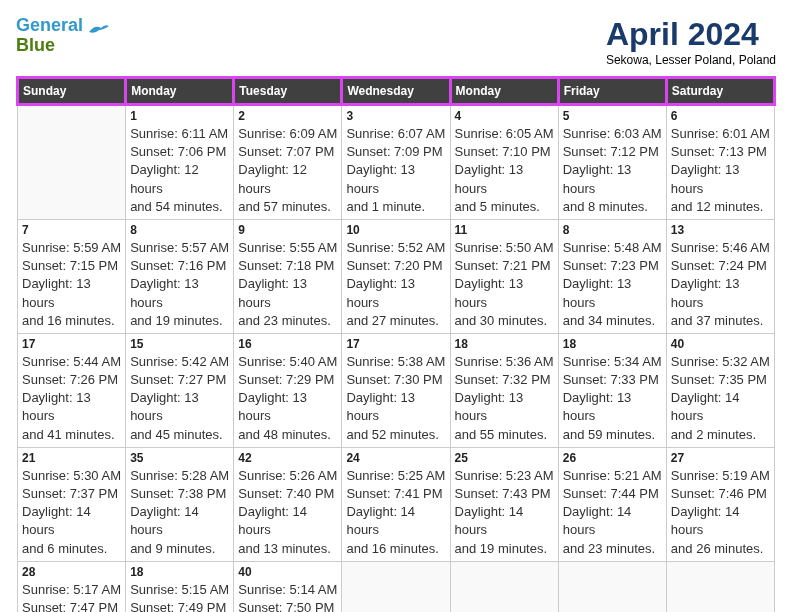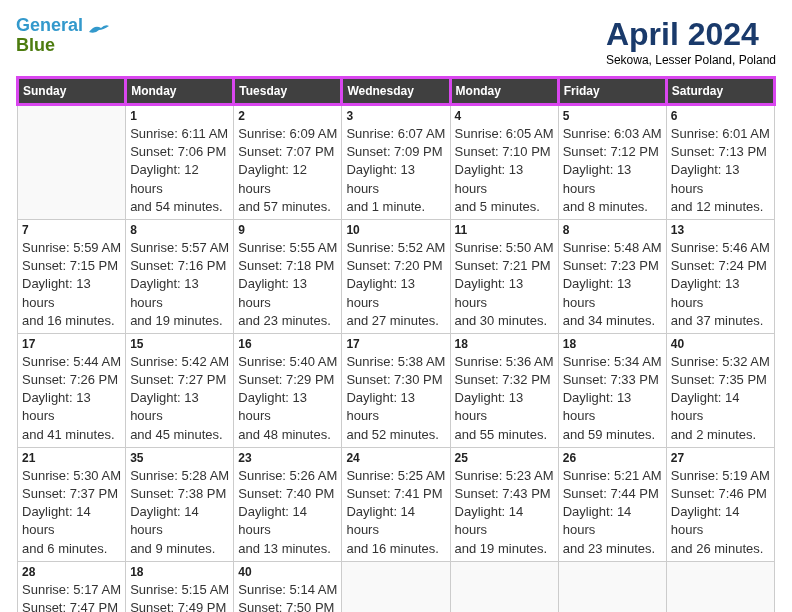--- a/index.html
+++ b/index.html
@@ -202,21 +202,21 @@
       <tr>
         <td>
           <span class="day-num">21</span>
           <div class="day-info">Sunrise: 5:30 AM<br>Sunset: 7:37 PM<br>Daylight: 14 hours<br>and 6 minutes.</div>
         </td>
         <td>
           <span class="day-num">35</span>
           <div class="day-info">Sunrise: 5:28 AM<br>Sunset: 7:38 PM<br>Daylight: 14 hours<br>and 9 minutes.</div>
         </td>
         <td>
-          <span class="day-num">23</span>
+          <span class="day-num">42</span>
           <div class="day-info">Sunrise: 5:26 AM<br>Sunset: 7:40 PM<br>Daylight: 14 hours<br>and 13 minutes.</div>
         </td>
         <td>
           <span class="day-num">24</span>
           <div class="day-info">Sunrise: 5:25 AM<br>Sunset: 7:41 PM<br>Daylight: 14 hours<br>and 16 minutes.</div>
         </td>
         <td>
           <span class="day-num">25</span>
           <div class="day-info">Sunrise: 5:23 AM<br>Sunset: 7:43 PM<br>Daylight: 14 hours<br>and 19 minutes.</div>
         </td>

